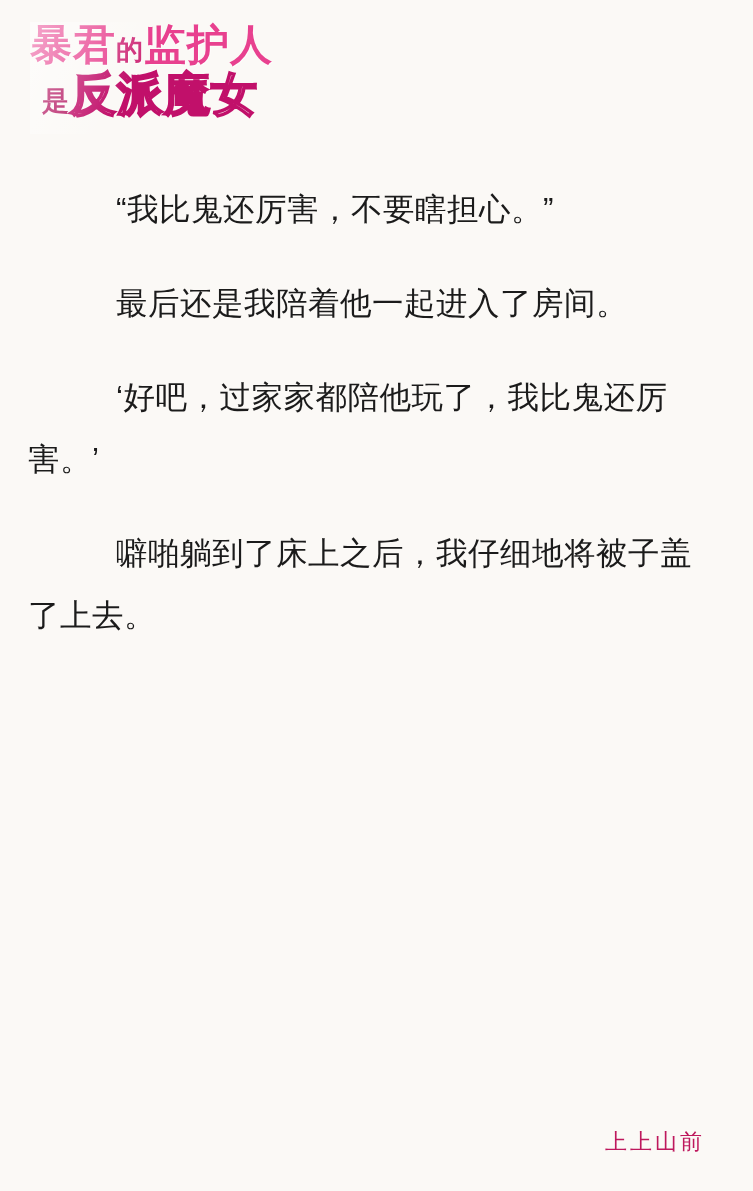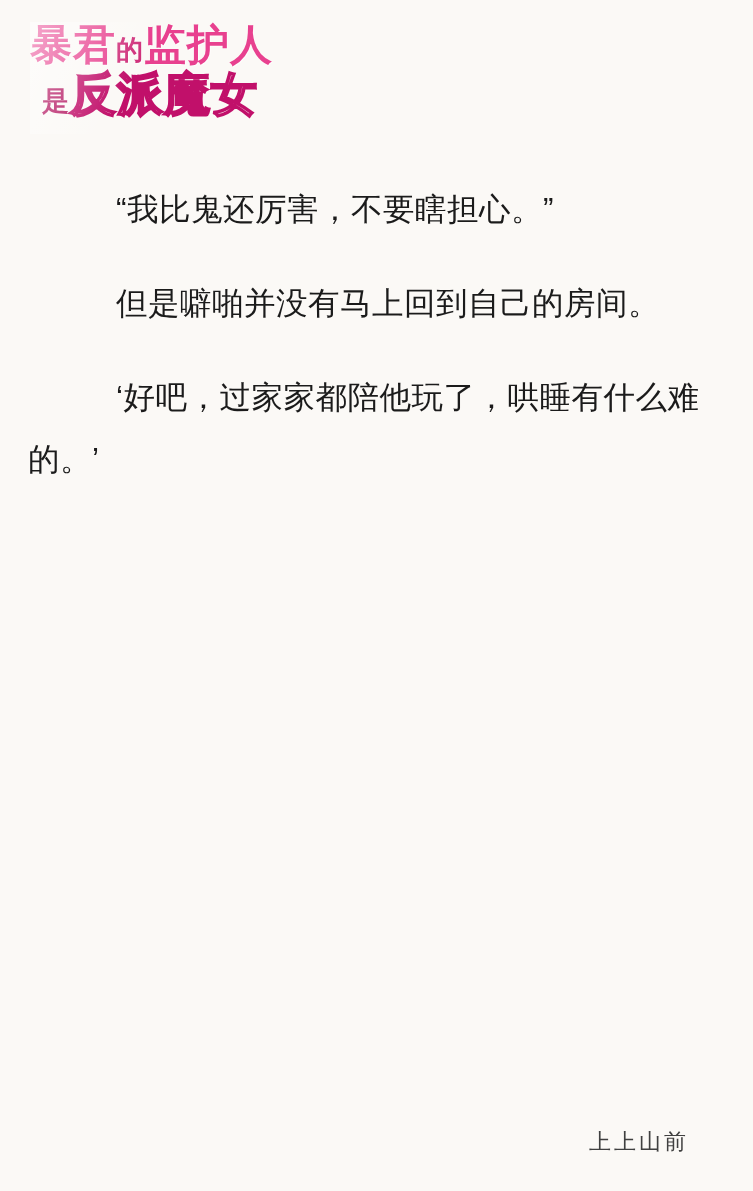--- a/index.html
+++ b/index.html
@@ -89,25 +89,25 @@
     color: #1b1b1b;
     text-indent: 88px;
     margin: 0 16px 32px 0;
     letter-spacing: 0.5px;
     word-break: break-all;
   }
 
   
   .watermark {
     position: absolute;
-    right: 64px;
+    right: 48px;
     bottom: 34px;
     font-family: "Liberation Serif", serif;
     font-size: 22px;
-    color: #404040;
+    color: #be185d;
     letter-spacing: 3px;
     user-select: none;
   }
 </style>
 </head>
 <body>
 
 <div class="page">
 
   <div class="logo">
@@ -115,19 +115,20 @@
       <span>暴君</span><span class="sm">的</span><span>监护人</span>
     </div>
     <div class="logo-line logo-line-2">
       <span class="sm">是</span><span class="outline">反派魔女</span>
     </div>
     <div class="logo-sheen"></div>
   </div>
 
   <div class="content">
     <p class="para">“我比鬼还厉害，不要瞎担心。”</p>
-    <p class="para">但是噼啪并没有马上回到自己的房间。</p>
-    <p class="para">‘好吧，过家家都陪他玩了，哄睡有什么难的。’</p>
+    <p class="para">最后还是我陪着他一起进入了房间。</p>
+    <p class="para">‘好吧，过家家都陪他玩了，我比鬼还厉害。’</p>
+    <p class="para">噼啪躺到了床上之后，我仔细地将被子盖了上去。</p>
   </div>
 
   <div class="watermark">上上山前</div>
 
 </div>
 
 </body></html>

